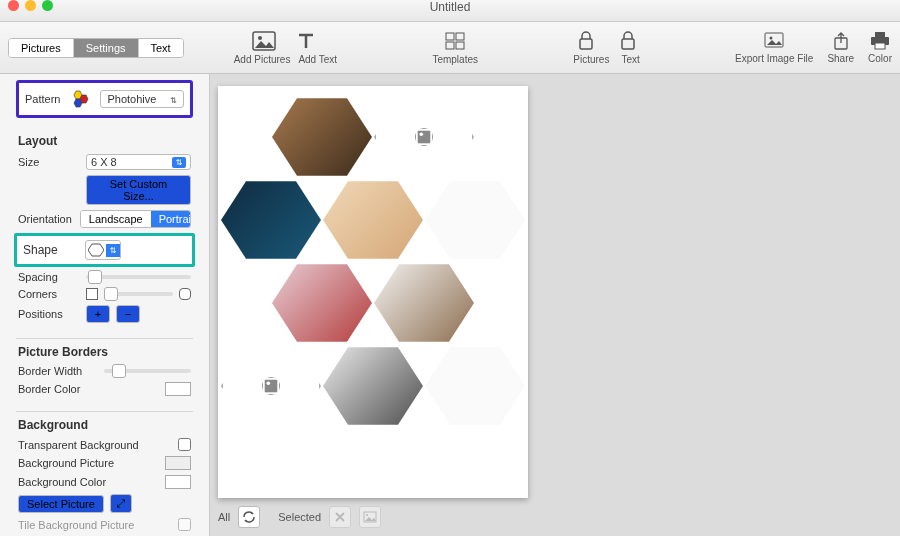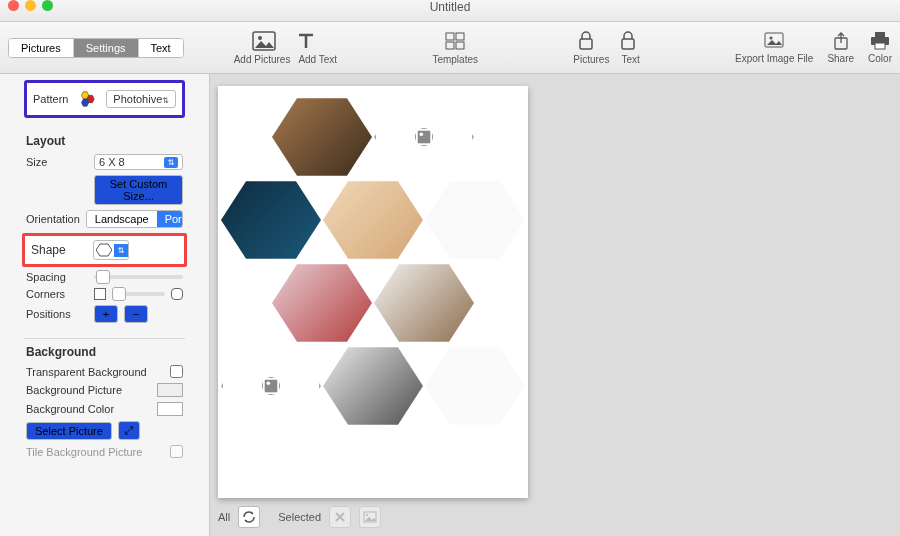--- a/index.html
+++ b/index.html
@@ -13,37 +13,37 @@
 .seg { display: inline-flex; border: 1px solid #bbb; border-radius: 4px; overflow: hidden; background: #fff; height: 20px; }
 .seg button { border: none; background: #fff; padding: 0 12px; font-size: 11px; height: 100%; cursor: pointer; border-right: 1px solid #ccc; }
 .seg button:last-child { border-right: none; }
 .seg button.active { background: #8a8a8a; color: #fff; }
 .tb-group { display: flex; flex-direction: column; align-items: center; font-size: 10px; color: #555; gap: 2px; }
 .tb-icons { display: flex; gap: 18px; }
 .tb-icon { width: 24px; height: 22px; display: flex; align-items: center; justify-content: center; }
 .spacer { flex: 1; }
 .tb-label { font-size: 10px; color: #555; }
 .content { display: flex; height: calc(536px - 74px); }
-.sidebar { width: 210px; background: #f5f5f5; border-right: 1px solid #c9c9c9; overflow-y: auto; padding: 6px 24px; position: relative; }
+.sidebar { width: 210px; background: #f5f5f5; border-right: 1px solid #c9c9c9; overflow-y: auto; padding: 6px 16px; position: relative; }
 .hl { border: 3px solid #4227c6; border-radius: 3px; padding: 6px; margin-bottom: 10px; background: #fff; display: flex; align-items: center; gap: 8px; }
 .hl-label { font-size: 11px; }
 .photohive-ico { width: 24px; height: 20px; }
 .select { flex: 1; border: 1px solid #bbb; border-radius: 3px; background: #fff; padding: 2px 6px; font-size: 11px; display: flex; justify-content: space-between; align-items: flex-end; }
 .chev { font-size: 8px; color: #555; }
 .section { padding: 6px 2px 10px; border-bottom: 1px solid #d6d6d6; }
 .section h4 { font-size: 12px; font-weight: 600; margin-bottom: 6px; }
 .row { display: flex; align-items: center; gap: 6px; margin-bottom: 5px; font-size: 11px; }
 .row label { width: 62px; }
 .dd { flex: 1; border: 1px solid #bbb; border-radius: 3px; background: #fff; padding: 1px 4px; font-size: 11px; display: flex; justify-content: space-between; align-items: center; }
 .dd .cap { width: 14px; background: #2f7df6; color: #fff; text-align: center; border-radius: 2px; font-size: 8px; padding: 1px 0; }
 .btn { border: 1px solid #bbb; border-radius: 3px; background: #1d4ed8; padding: 2px 8px; font-size: 11px; cursor: pointer; }
 .seg2 { display: inline-flex; border: 1px solid #bbb; border-radius: 3px; overflow: hidden; }
 .seg2 button { border: none; padding: 2px 8px; font-size: 11px; background: #fff; cursor: pointer; }
 .seg2 button.on { background: #2f7df6; color: #fff; }
-.hl2 { border: 3px solid #ef4444; border-radius: 2px; padding: 4px 6px; display: flex; align-items: center; gap: 6px; margin: 4px -4px; background: #fff; }
+.hl2 { border: 3px solid #14b8a6; border-radius: 2px; padding: 4px 6px; display: flex; align-items: center; gap: 6px; margin: 4px -4px; background: #fff; }
 .shapebox { display: inline-flex; border: 1px solid #bbb; border-radius: 3px; overflow: hidden; align-items: center; }
 .shapebox .hex { width: 16px; height: 14px; margin: 2px; }
 .shapebox .cap { width: 14px; background: #2f7df6; color: #fff; text-align: center; font-size: 8px; padding: 2px 0; }
 .sq { width: 12px; height: 12px; border: 1px solid #666; background: #fff; }
 .slider { flex: 1; height: 4px; background: #ddd; border-radius: 2px; position: relative; }
 .slider .thumb { position: absolute; width: 14px; height: 14px; border: 1px solid #aaa; border-radius: 3px; background: #fff; top: -5px; }
 .swatch { width: 26px; height: 14px; border: 1px solid #aaa; background: #fff; }
 .canvas { flex: 1; background: #dcdcdc; display: flex; flex-direction: column; align-items: flex-start; padding: 8px; }
 .page { width: 310px; height: 420px; background: #fff; box-shadow: 0 2px 6px rgba(0,0,0,.3); position: relative; margin-top: 4px; }
 .hexcell { position: absolute; width: 100px; height: 86px; }
@@ -220,20 +220,34 @@
           </div>
       <div class="sq" style="border-radius:4px"></div>
     </div>
     <div class="row">
       <label>Positions</label>
       <button class="btn" style="width:24px;padding:2px 0">+</button>
       <button class="btn" style="width:24px;padding:2px 0">−</button>
     </div>
   </div>
 
+  <div class="section">
+    <h4>Picture Borders</h4>
+    <div class="row">
+      <label style="width:80px">Border Width</label>
+      <div class="slider">
+            <div class="thumb" style="left:8px"></div>
+          </div>
+    </div>
+    <div class="row">
+      <label style="width:80px">Border Color</label>
+      <div style="flex:1"></div>
+      <div class="swatch"></div>
+    </div>
+  </div>
 
   <div class="section" style="border:none">
     <h4>Background</h4>
     <div class="row">
       <label style="flex:1;width:auto">Transparent Background</label>
       <input type="checkbox" style="">
     </div>
     <div class="row">
       <label style="flex:1;width:auto">Background Picture</label>
       <div class="swatch" style="background:#eee"></div>

